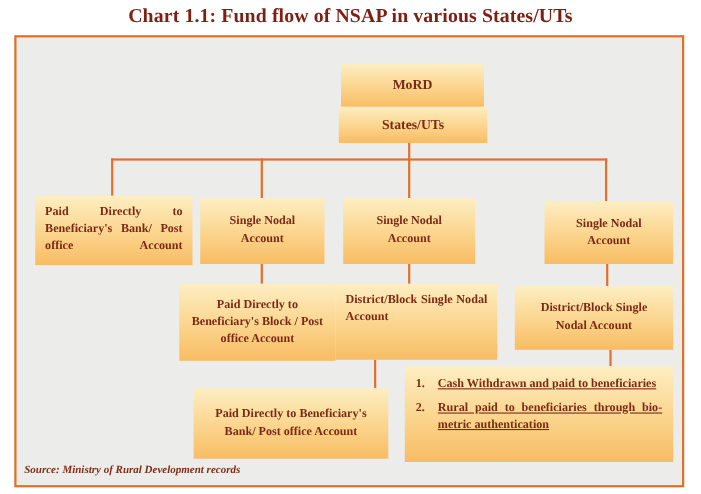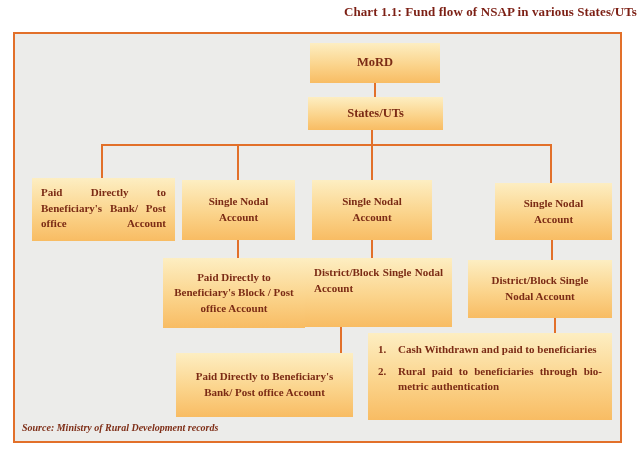--- a/index.html
+++ b/index.html
@@ -2,21 +2,21 @@
 <html><head>
 <meta charset="utf-8">
 <style>
   html,body { margin:0; padding:0; background:#ffffff; }
   .stage {
     position:relative; width:637px; height:449px; background:#ffffff;
     font-family:"Liberation Serif", serif; overflow:hidden;
   }
   .chart-title {
     position:absolute; top:4px; left:0; width:100%;
-    text-align:right; font-weight:bold; font-size:13px;
+    text-align:center; font-weight:bold; font-size:18px;
     color:#7c1f14; letter-spacing:.1px;
   }
   .panel {
     position:absolute; left:13px; top:32px; width:609px; height:411px;
     box-sizing:border-box; background:#ececea; border:2px solid #e2702a;
   }
   .node {
     position:absolute; box-sizing:border-box;
     background:linear-gradient(180deg,#fdeec2 0%, #fbd48c 55%, #f8bc63 100%);
     color:#7b2b15; font-weight:bold; font-size:11px; line-height:1.42;
@@ -24,21 +24,21 @@
   .center { display:flex; align-items:center; justify-content:center; text-align:center; }
   .topleft { padding:7px 9px; text-align:justify; }
   .topleft::after { content:""; display:inline-block; width:100%; }
   .big { font-size:12.5px; }
   .vline, .hline { position:absolute; background:#e2702a; }
   .vline { width:2px; }
   .hline { height:2px; }
   .list-node { padding:9px 10px 6px 10px; }
   .li-row { display:flex; margin-bottom:6px; }
   .li-num { width:20px; flex:0 0 20px; }
-  .li-text { flex:1; text-align:justify; }
+  .li-text { flex:1; text-align:justify;text-decoration:underline; }
   .source-note {
     position:absolute; left:22px; top:422px;
     font-style:italic; font-weight:bold; font-size:10px; color:#7e2e17;
   }
 </style>
 </head>
 <body>
 
 <div class="stage">
 
@@ -51,21 +51,21 @@
   <div class="hline" style="left:101px; top:144px; width:451px;"></div>
   <div class="vline" style="left:101px; top:144px; height:34px;"></div>
   <div class="vline" style="left:237px; top:144px; height:36px;"></div>
   <div class="vline" style="left:550px; top:144px; height:39px;"></div>
   <div class="vline" style="left:237px; top:240px; height:18px;"></div>
   <div class="vline" style="left:371px; top:240px; height:18px;"></div>
   <div class="vline" style="left:551px; top:240px; height:20px;"></div>
   <div class="vline" style="left:340px; top:327px; height:26px;"></div>
   <div class="vline" style="left:554px; top:318px; height:15px;"></div>
 
-  <div class="node center big" style="left:310px; top:43px; width:130px; height:40px;">
+  <div class="node center big" style="left:310px; top:58px; width:130px; height:40px;">
     <span>MoRD</span>
   </div>
 
   <div class="node center big" style="left:308px; top:97px; width:135px; height:33px;text-align:right;">
     <span>States/UTs</span>
   </div>
 
   <div class="node topleft" style="left:32px; top:178px; width:143px; height:63px;">
     <span>Paid Directly to Beneficiary's Bank/ Post office Account</span>
   </div>

